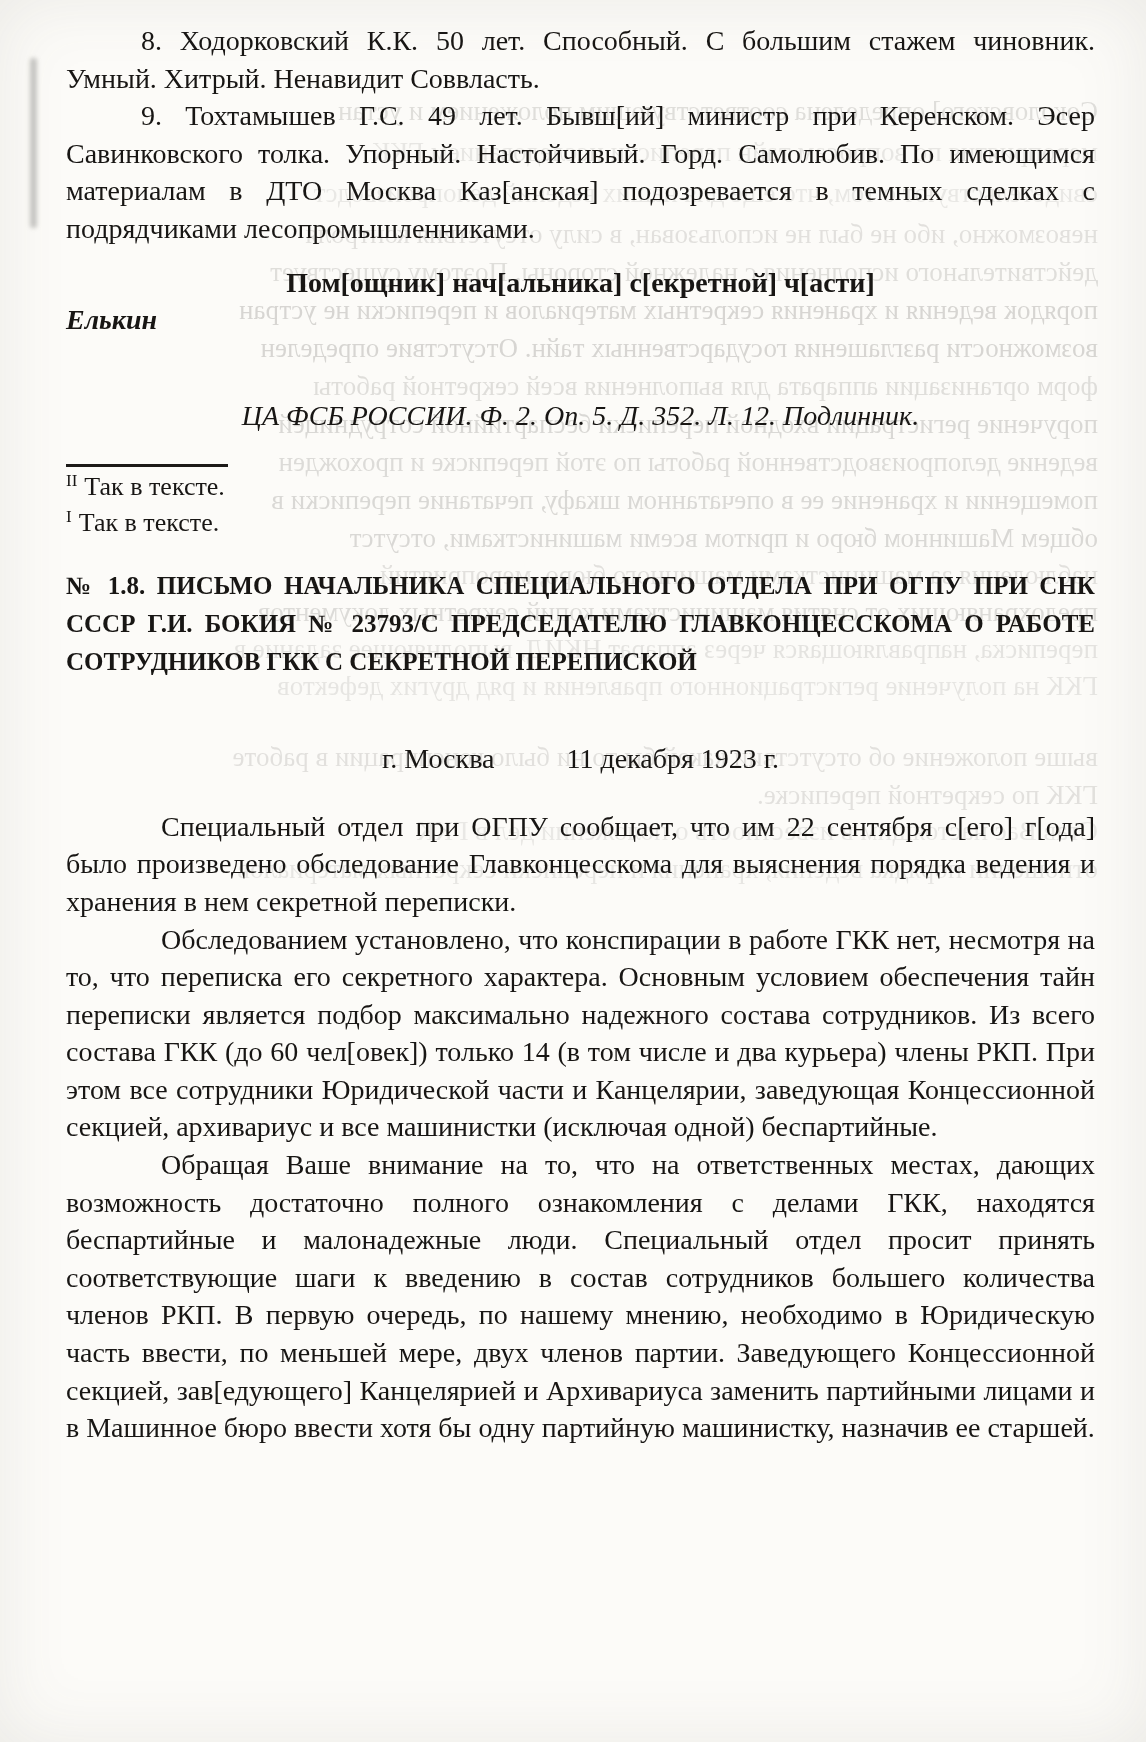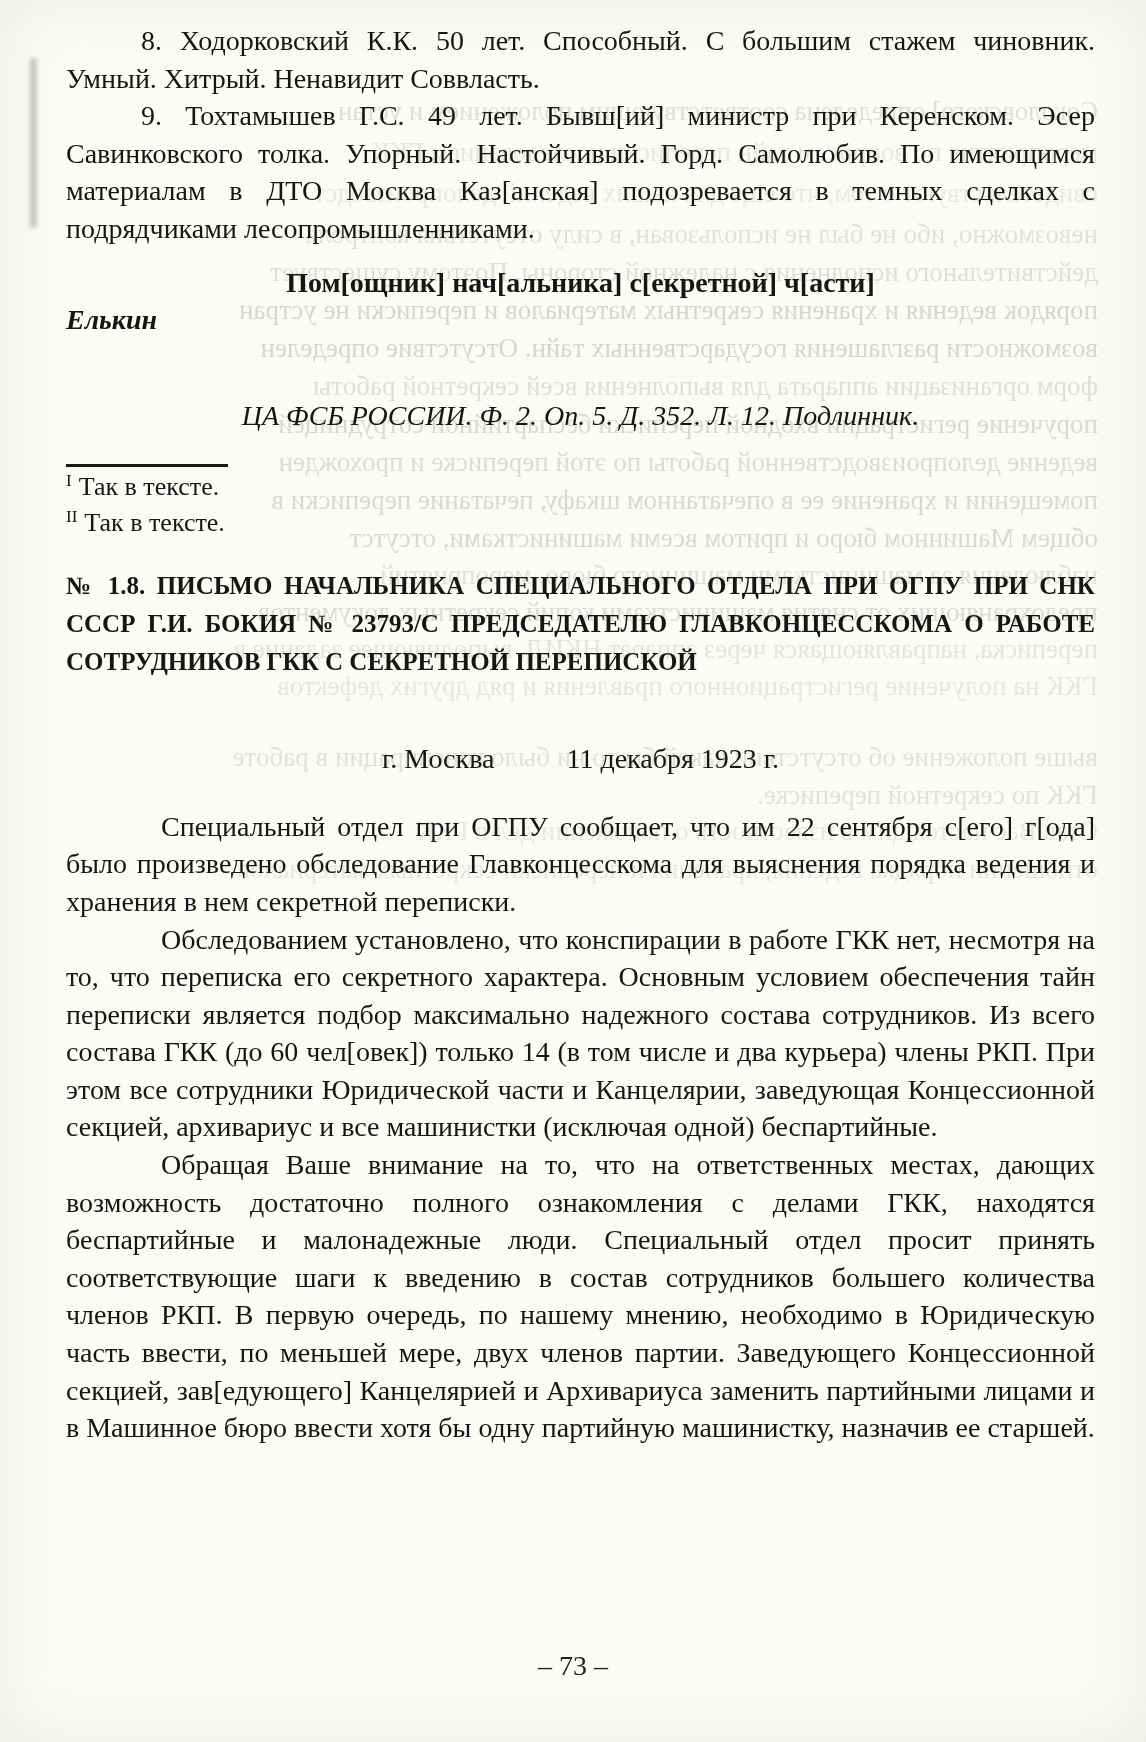--- a/index.html
+++ b/index.html
@@ -120,35 +120,34 @@
       <div class="sig-line1">Пом[ощник] нач[альника] с[екретной] ч[асти]</div>
       <div class="sig-row">
         <span class="sig-name">Елькин</span>
       </div>
     </div>
 
     <div class="archive">ЦА ФСБ РОССИИ. Ф. 2. Оп. 5. Д. 352. Л. 12. Подлинник.</div>
 
     <div class="fn-rule"></div>
     <div class="footnotes">
+      <div><sup>II</sup><span>Так в тексте.</span></div>
       <div><sup>I</sup><span>Так в тексте.</span></div>
-      <div><sup>II</sup><span>Так в тексте.</span></div>
     </div>
 
     <div class="doc-heading">№ 1.8. ПИСЬМО НАЧАЛЬНИКА СПЕЦИАЛЬНОГО ОТДЕЛА ПРИ ОГПУ ПРИ СНК СССР Г.И. БОКИЯ № 23793/С ПРЕДСЕДАТЕЛЮ ГЛАВКОНЦЕССКОМА О РАБОТЕ СОТРУДНИКОВ ГКК С СЕКРЕТНОЙ ПЕРЕПИСКОЙ</div>
 
     <div class="dateline">
       <span>г. Москва</span>
       <span>11 декабря 1923 г.</span>
     </div>
 
 
     <div class="bodytext">
       <p>Специальный отдел при ОГПУ сообщает, что им 22 сентября с[его] г[ода] было произведено обследование Главконцесскома для выяснения порядка ведения и хранения в нем секретной переписки.</p>
       <p>Обследованием установлено, что конспирации в работе ГКК нет, несмотря на то, что переписка его секретного характера. Основным условием обеспечения тайн переписки является подбор максимально надежного состава сотрудников. Из всего состава ГКК (до 60 чел[овек]) только 14 (в том числе и два курьера) члены РКП. При этом все сотрудники Юридической части и Канцелярии, заведующая Концессионной секцией, архивариус и все машинистки (исключая одной) беспартийные.</p>
       <p>Обращая Ваше внимание на то, что на ответственных местах, дающих возможность достаточно полного ознакомления с делами ГКК, находятся беспартийные и малонадежные люди. Специальный отдел просит принять соответствующие шаги к введению в состав сотрудников большего количества членов РКП. В первую очередь, по нашему мнению, необходимо в Юридическую часть ввести, по меньшей мере, двух членов партии. Заведующего Концессионной секцией, зав[едующего] Канцелярией и Архивариуса заменить партийными лицами и в Машинное бюро ввести хотя бы одну партийную машинистку, назначив ее старшей.</p>
     </div>
 
   </div>
 
-  <div class="pagenum">– 73 –</div>
 
 </div>
 
 </body></html>

